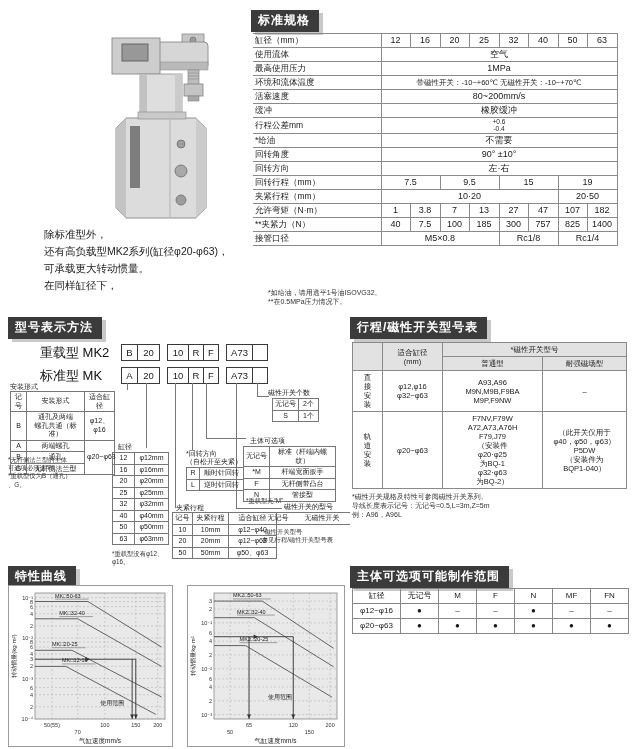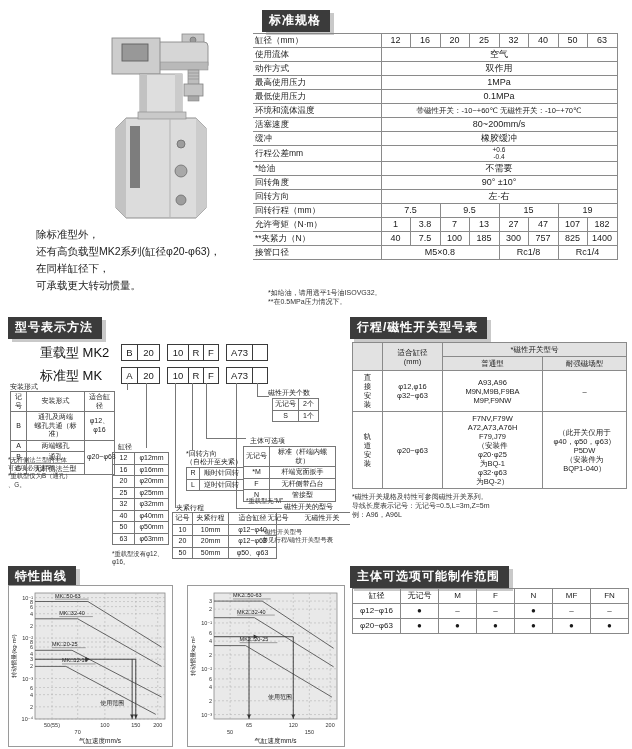--- a/index.html
+++ b/index.html
@@ -68,28 +68,28 @@
       <path d="M110,92 L120,102 L120,182 L110,192 Z" fill="#cccccc"></path>
       <rect x="52" y="86" width="48" height="7" fill="#c9c9c9" stroke="#8f8f8f" stroke-width="0.7"></rect>
       <line x1="84" y1="93" x2="84" y2="191" stroke="#b3b3b3" stroke-width="1"></line>
       <rect x="44" y="100" width="10" height="62" fill="#7d7d7d"></rect>
       <circle cx="95" cy="118" r="4" fill="#9d9d9d" stroke="#6b6b6b" stroke-width="0.8"></circle>
       <circle cx="95" cy="145" r="6" fill="#a8a8a8" stroke="#6b6b6b" stroke-width="0.8"></circle>
       <circle cx="95" cy="174" r="5" fill="#9d9d9d" stroke="#6b6b6b" stroke-width="0.8"></circle>
     </g>
   </svg>
 
-  <div class="abs" style="left:36px;top:226px;width:220px">
+  <div class="abs" style="left:44px;top:226px;width:220px">
     <div class="intro-line">除标准型外，</div>
     <div class="intro-line">还有高负载型MK2系列(缸径φ20-φ63)，</div>
+    <div class="intro-line">可承载更大转动惯量。</div>
     <div class="intro-line">在同样缸径下，</div>
-    <div class="intro-line">可承载更大转动惯量。</div>
   </div>
 
-  <div class="sec-h" style="left:262px;top:10px">标准规格</div>
+  <div class="sec-h" style="left:251px;top:10px">标准规格</div>
   <div class="abs" style="left:253px;top:33px">
       <table class="spec-table" style="table-layout: fixed; width: 364px;">
         <colgroup>
           <col style="width: 128px;">
           <col style="width: 29px;">
           <col style="width: 30px;">
           <col style="width: 29px;">
           <col style="width: 30px;">
           <col style="width: 29px;">
           <col style="width: 30px;">
@@ -106,30 +106,22 @@
             <td>32</td>
             <td>40</td>
             <td>50</td>
             <td>63</td>
           </tr>
           <tr>
             <td class="lbl">使用流体</td>
             <td colspan="8">空气</td>
           </tr>
           <tr>
-            <td class="lbl">动作方式</td>
-            <td colspan="8">双作用</td>
-          </tr>
-          <tr>
             <td class="lbl">最高使用压力</td>
             <td colspan="8">1MPa</td>
-          </tr>
-          <tr>
-            <td class="lbl">最低使用压力</td>
-            <td colspan="8">0.1MPa</td>
           </tr>
           <tr>
             <td class="lbl">环境和流体温度</td>
             <td colspan="8" class="sm2">带磁性开关：-10~+60℃ 无磁性开关：-10~+70℃</td>
           </tr>
           <tr>
             <td class="lbl">活塞速度</td>
             <td colspan="8">80~200mm/s</td>
           </tr>
           <tr>
@@ -152,20 +144,25 @@
           <tr>
             <td class="lbl">回转方向</td>
             <td colspan="8">左·右</td>
           </tr>
           <tr>
             <td class="lbl">回转行程（mm）</td>
             <td colspan="2">7.5</td>
             <td colspan="2">9.5</td>
             <td colspan="2">15</td>
             <td colspan="2">19</td>
+          </tr>
+          <tr>
+            <td class="lbl">夹紧行程（mm）</td>
+            <td colspan="6">10·20</td>
+            <td colspan="2">20·50</td>
           </tr>
           <tr>
             <td class="lbl">允许弯矩（N·m）</td>
             <td>1</td>
             <td>3.8</td>
             <td>7</td>
             <td>13</td>
             <td>27</td>
             <td>47</td>
             <td>107</td>

